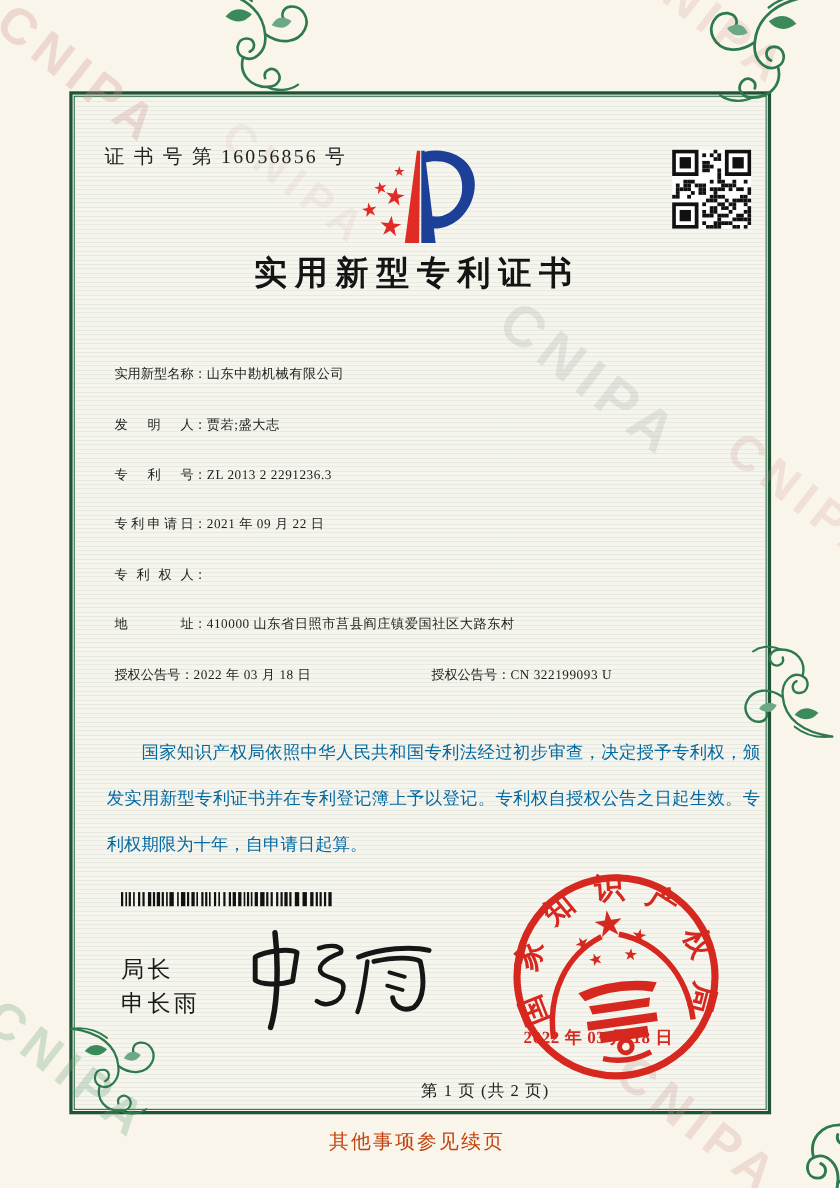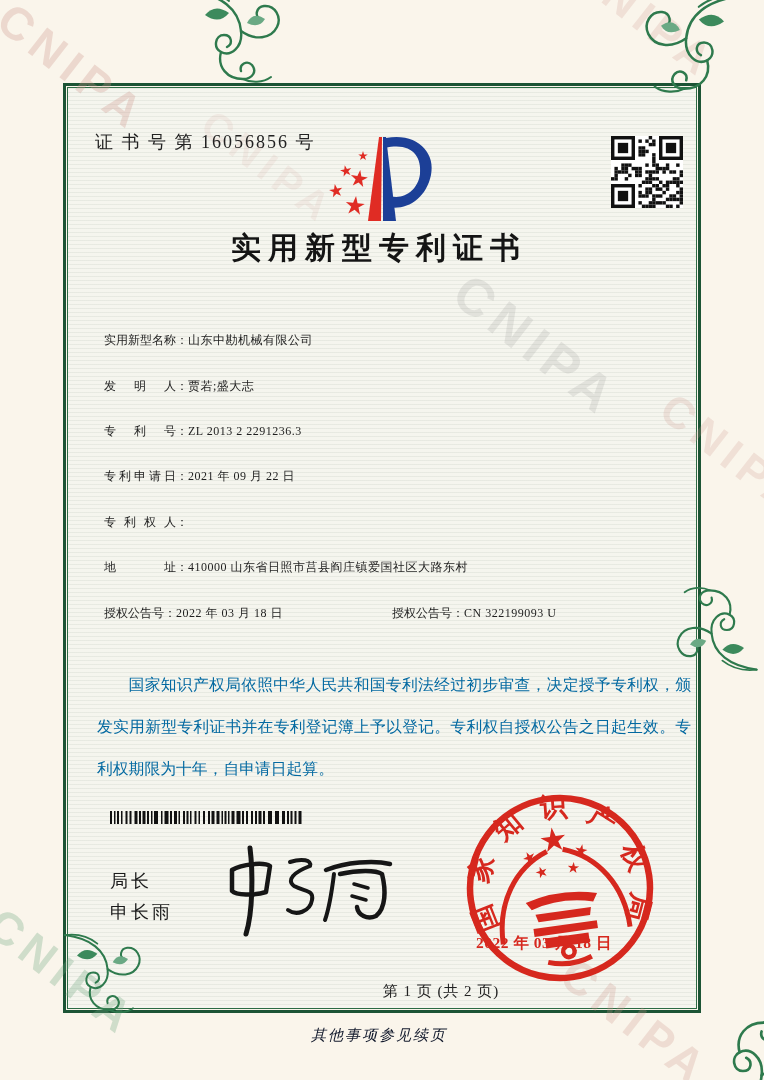--- a/index.html
+++ b/index.html
@@ -24,29 +24,29 @@
          letter-spacing:7px;font-weight:700;color:#141414;}
   .fields{left:104px;top:318px;width:600px;font-size:12px;color:#1e1e1e;}
   .field-row{height:45.4px;display:flex;align-items:center;white-space:nowrap;}
   .flabel{display:inline-block;width:6em;text-align:justify;text-align-last:justify;}
   .fvalue{letter-spacing:0.5px;}
   .grant-row{position:relative;}
   .grant2{position:absolute;left:288px;top:0;height:45.4px;display:flex;align-items:center;}
   .body-text{left:97px;top:628px;width:594px;font-size:15.8px;line-height:42px;
              text-align:justify;color:#0369a1;margin-top:36px;}
   .body-text p{margin:0;text-indent:2em;}
-  .signer{left:110px;top:866px;font-size:18px;line-height:31px;color:#1a1a1a;letter-spacing:3px;}
+  .signer{left:110px;top:866px;font-size:21px;line-height:31px;color:#1a1a1a;letter-spacing:3px;}
   .signature{left:218px;top:838px;}
   .seal{left:460px;top:788px;width:200px;height:200px;transform:rotate(-8deg);}
   .seal-date{left:476px;top:933px;width:170px;font-size:15.5px;font-weight:600;
              color:#d6281e;letter-spacing:0.5px;z-index:4;white-space:nowrap;}
   .pagination{left:63px;top:982px;width:756px;text-align:center;font-size:15px;
               letter-spacing:1px;color:#222;}
-  .note{left:63px;top:1026px;width:632px;text-align:center;font-size:15px;
-        letter-spacing:2px;color:#0f172a;font-style:italic;}
+  .note{left:63px;top:1026px;width:632px;text-align:center;font-size:18px;
+        letter-spacing:2px;color:#c2410c;}
   .barcode{left:110px;top:811px;}
   .qr{left:611px;top:136px;}
   .logo{left:318px;top:124px;}
 </style>
 </head>
 <body>
 
 <div class="page">
 
   <div class="frame">

